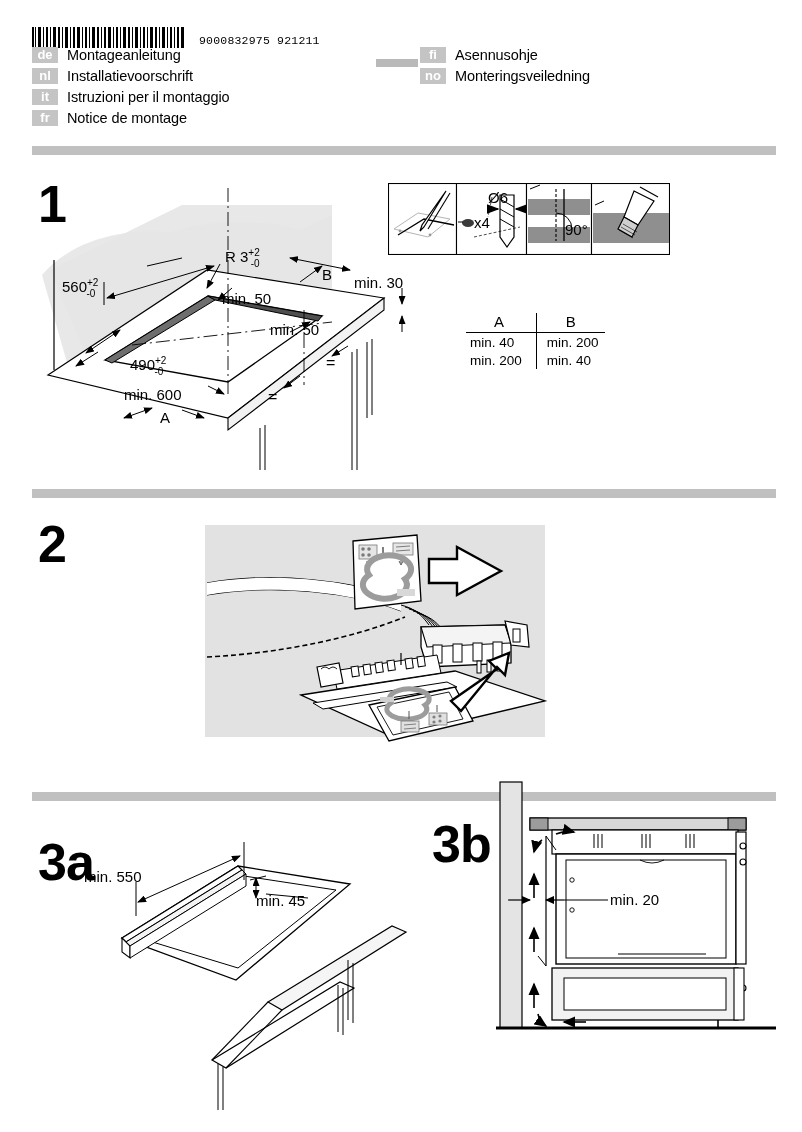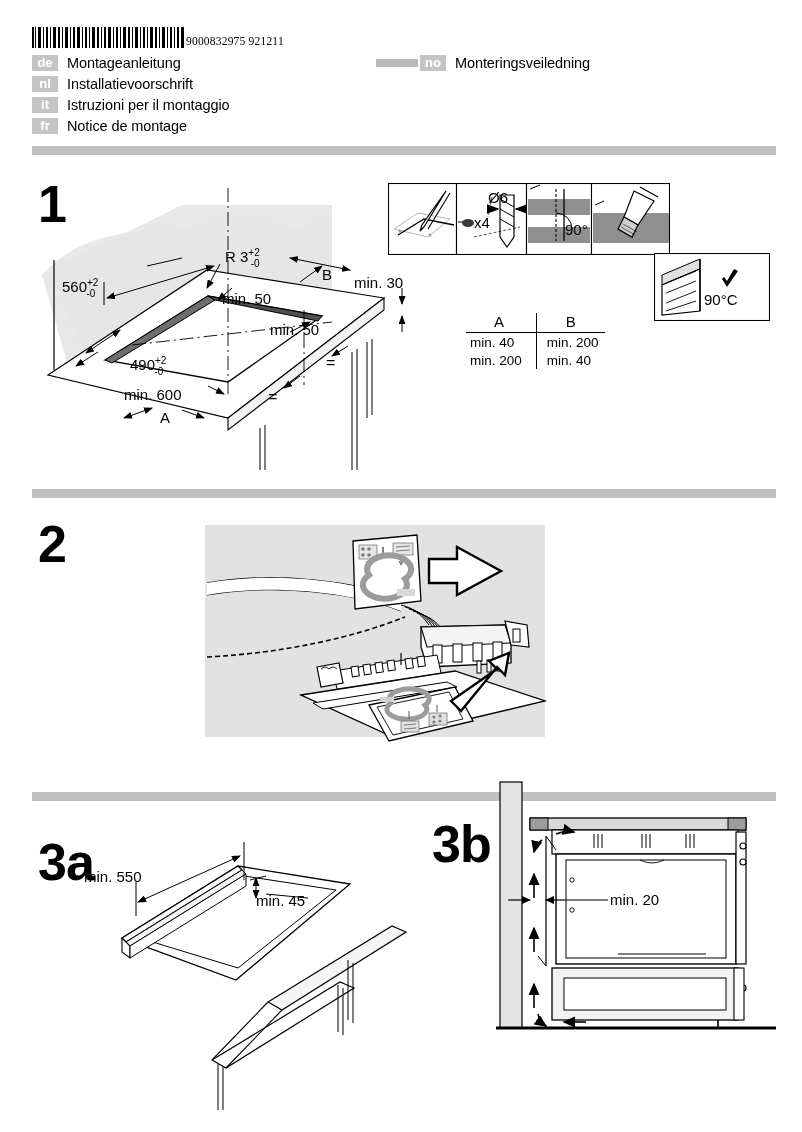--- a/index.html
+++ b/index.html
@@ -37,30 +37,30 @@
   }
   .barcode {
     height: 21px;
     width: 152px;
     display: block;
   }
   .barcode-number {
     font-size: 11.5px;
     letter-spacing: 0.2px;
     line-height: 12px;
-    padding-left: 2px;
+    padding-left: 15px;
     padding-bottom: 1px;
     white-space: nowrap;
-    font-family: Liberation Serif, serif;
+    font-family: Liberation Mono, monospace;
   }
 
   .lang-cols {
     position: absolute;
     left: 0;
-    top: 26px;
+    top: 18px;
     width: 744px;
     height: 84px;
   }
   .lang-col {
     position: absolute;
     top: 0;
   }
   .lang-col.left { left: 0; }
   .lang-col.right { left: 388px; }
 
@@ -241,20 +241,24 @@
           <span class="lang-title">Istruzioni per il montaggio</span>
         </div>
         <div class="lang-row">
           <span class="lang-code">fr</span>
           <span class="lang-title">Notice de montage</span>
         </div>
       </div>
 
       <div class="lang-col right">
         <div class="lang-row">
+          <span class="lang-code">fi</span>
+          <span class="lang-title">Asennusohje</span>
+        </div>
+        <div class="lang-row">
           <span class="lang-code">no</span>
           <span class="lang-title">Monteringsveiledning</span>
         </div>
       </div>
 
     </div>
   </div>
 
   <div class="sep" id="sep-1"></div>
   <div class="sep" id="sep-2"></div>
@@ -416,40 +420,20 @@
         <path d="M236 34 L250 42 L244 54 L230 46 Z" fill="#cfcfcf" stroke="#000" stroke-width="1.2"></path>
         <path d="M231 47 L245 55" stroke="#000" stroke-width="0.6"></path>
         <path d="M233 44 L247 52" stroke="#000" stroke-width="0.6"></path>
         <path d="M235 41 L249 49" stroke="#000" stroke-width="0.6"></path>
         <path d="M252 4 L270 14" stroke="#000" stroke-width="1.2" fill="none"></path>
         <path d="M207 22 L216 18" stroke="#000" stroke-width="1"></path>
       </g>
     </svg>
   </div>
 
-  <div class="fig" id="fig1-detail5">
-    <svg width="116" height="68" viewBox="0 0 116 68" aria-hidden="true">
-      <rect x="0.5" y="0.5" width="115" height="67" fill="#fff" stroke="#000" stroke-width="1.1"></rect>
-      <g>
-        <path d="M8 22 L46 6 L46 16 L8 32 Z" fill="#e0e0e0" stroke="#000" stroke-width="1"></path>
-        <path d="M8 32 L46 16 L46 58 L8 62 Z" fill="#fff" stroke="#000" stroke-width="1.2"></path>
-        <line x1="46" y1="6" x2="46" y2="58" stroke="#000" stroke-width="1.4"></line>
-        <g stroke="#000" stroke-width="0.9">
-          <line x1="12" y1="30" x2="42" y2="18"></line>
-          <line x1="12" y1="40" x2="42" y2="28"></line>
-          <line x1="12" y1="50" x2="42" y2="38"></line>
-          <line x1="12" y1="58" x2="42" y2="48"></line>
-        </g>
-      </g>
-      <path d="M68 26 L73 34 L84 18 L80 16 L73 28 L70 24 Z" fill="#000"></path>
-      <text class="dim" x="50" y="52">
-        <tspan>90</tspan><tspan>°C</tspan>
-      </text>
-    </svg>
-  </div>
 
   <div class="fig" id="fig1-table">
     <table class="ab-table">
       <thead>
         <tr>
           <th class="col-a">A</th>
           <th class="col-b">B</th>
         </tr>
       </thead>
       <tbody>

